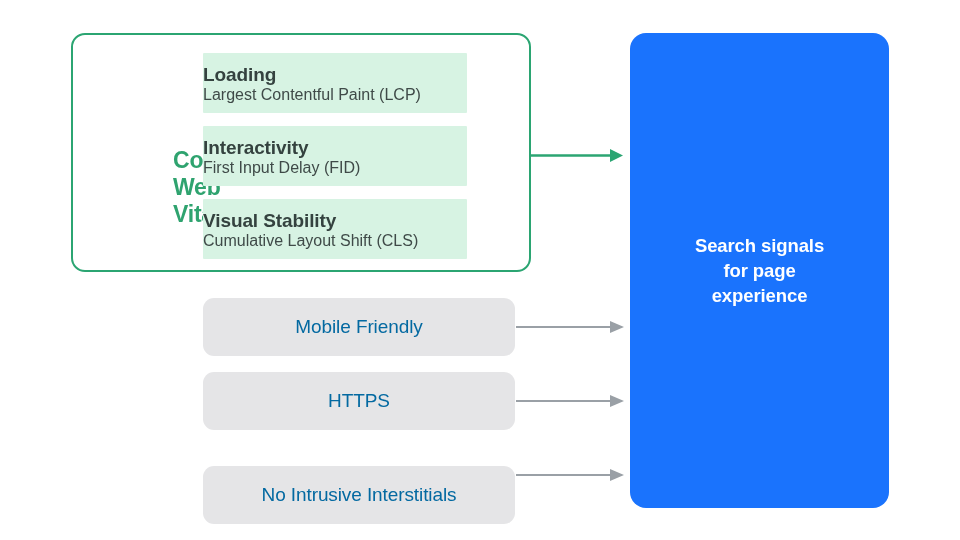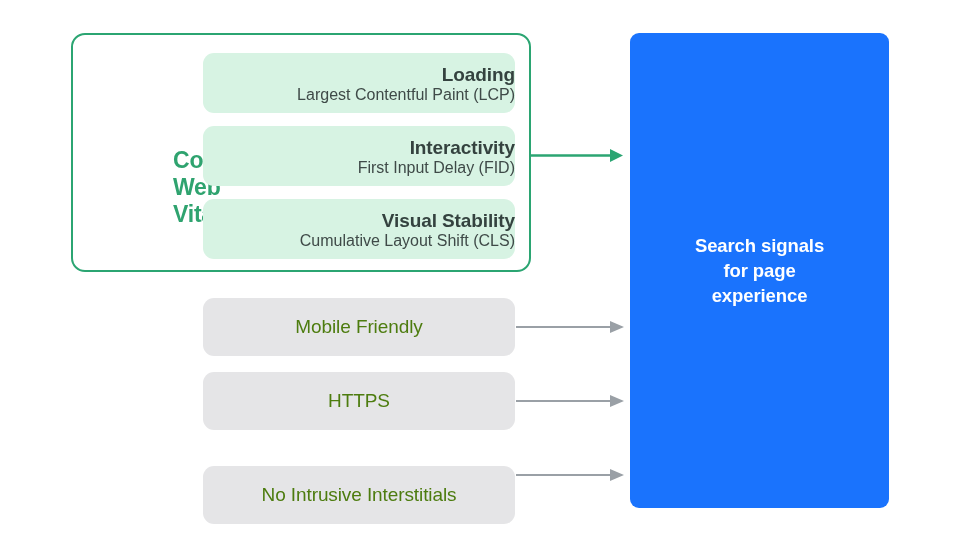--- a/index.html
+++ b/index.html
@@ -45,27 +45,27 @@
     font-weight: bold;
     line-height: 27px;
     letter-spacing: -0.2px;
   }
   .cwv-label .ln { display: block; }
 
   
   .vital-box {
     position: absolute;
     left: 203px;
-    width: 312px;
+    width: 264px;
     height: 60px;
     background: #d7f3e3;
-    border-radius: 11px;
+    border-radius: 1px;
     display: flex;
     flex-direction: column;
-    align-items: flex-end;
+    align-items: flex-start;
     justify-content: center;
   }
   .vital-box.v1 { top: 53px; }
   .vital-box.v2 { top: 126px; }
   .vital-box.v3 { top: 199px; }
 
   .vital-title {
     color: #34423f;
     font-size: 19px;
     font-weight: bold;
@@ -89,21 +89,21 @@
     background: #e5e5e7;
     border-radius: 11px;
     display: flex;
     align-items: center;
     justify-content: center;
   }
   .gray-box.g1 { top: 298px; }
   .gray-box.g2 { top: 372px; text-align: right; }
   .gray-box.g3 { top: 466px; }
   .gray-label {
-    color: #4d7c0f;
+    color: #0369a1;
     font-size: 19px;
     font-weight: normal;
     letter-spacing: -0.1px;
   }
 
   
   .arrow-svg {
     position: absolute;
     left: 0;
     top: 0;
@@ -113,21 +113,21 @@
   }
 
   
   .blue-panel {
     position: absolute;
     left: 630px;
     top: 33px;
     width: 259px;
     height: 475px;
     background: #1a73fd;
-    border-radius: 9px;
+    border-radius: 16px;
     display: flex;
     align-items: center;
     justify-content: center;
   }
   .blue-text {
     color: #ffffff;
     font-size: 18.5px;
     font-weight: bold;
     line-height: 25px;
     text-align: center;

